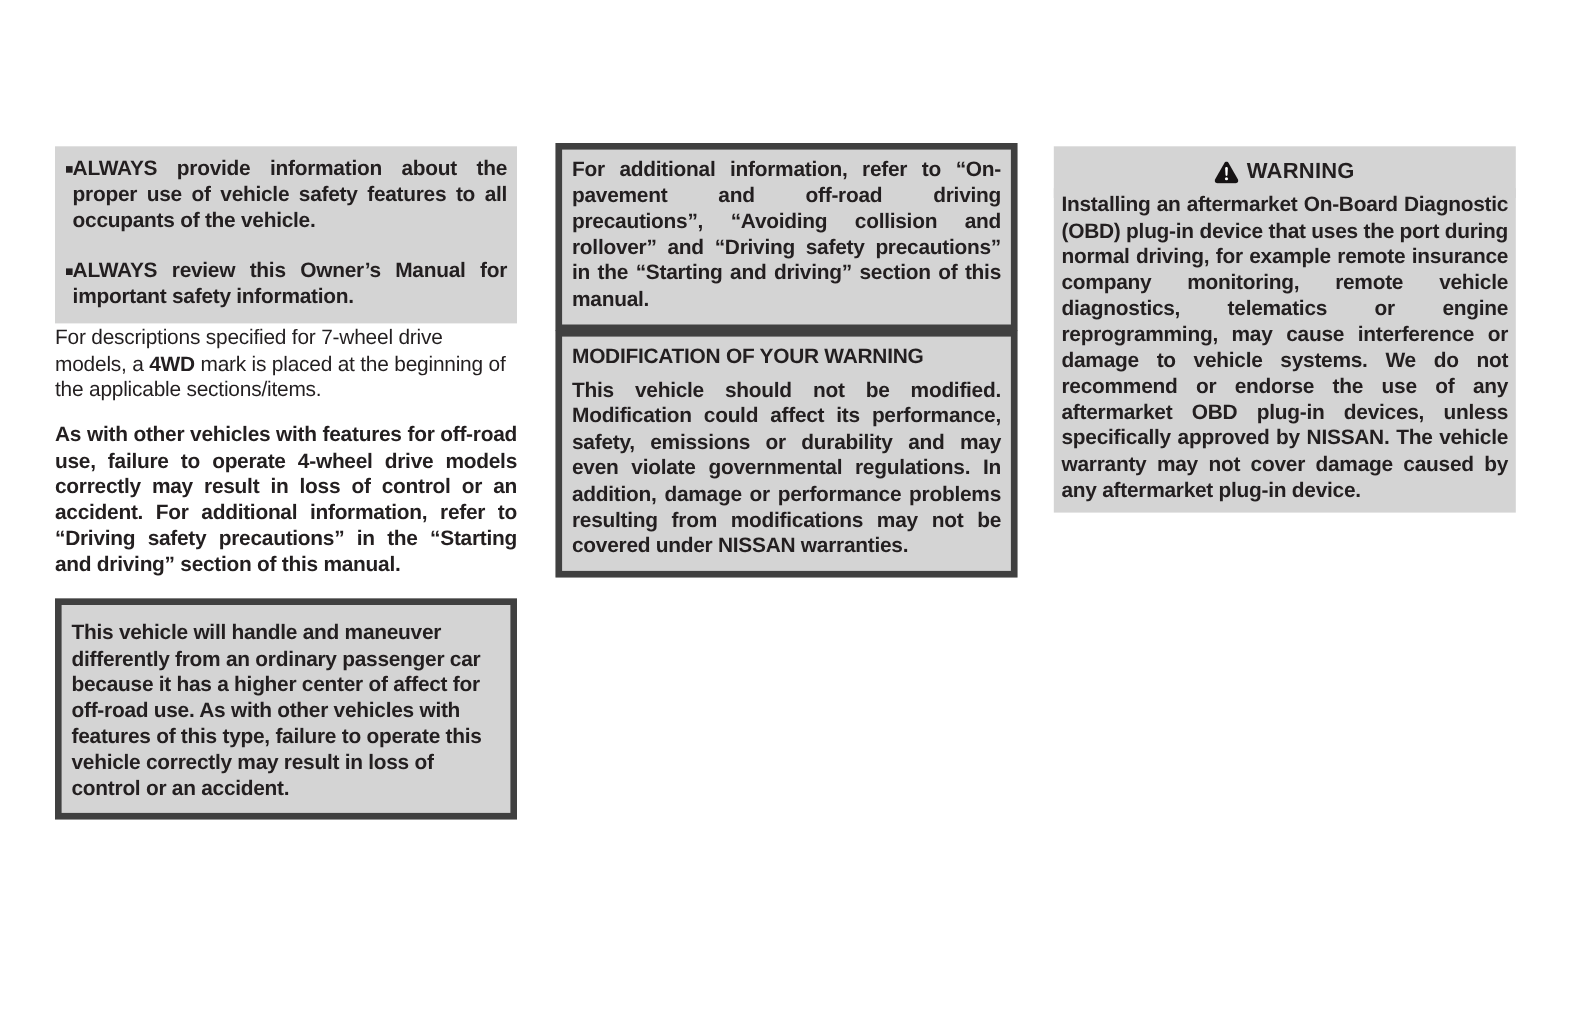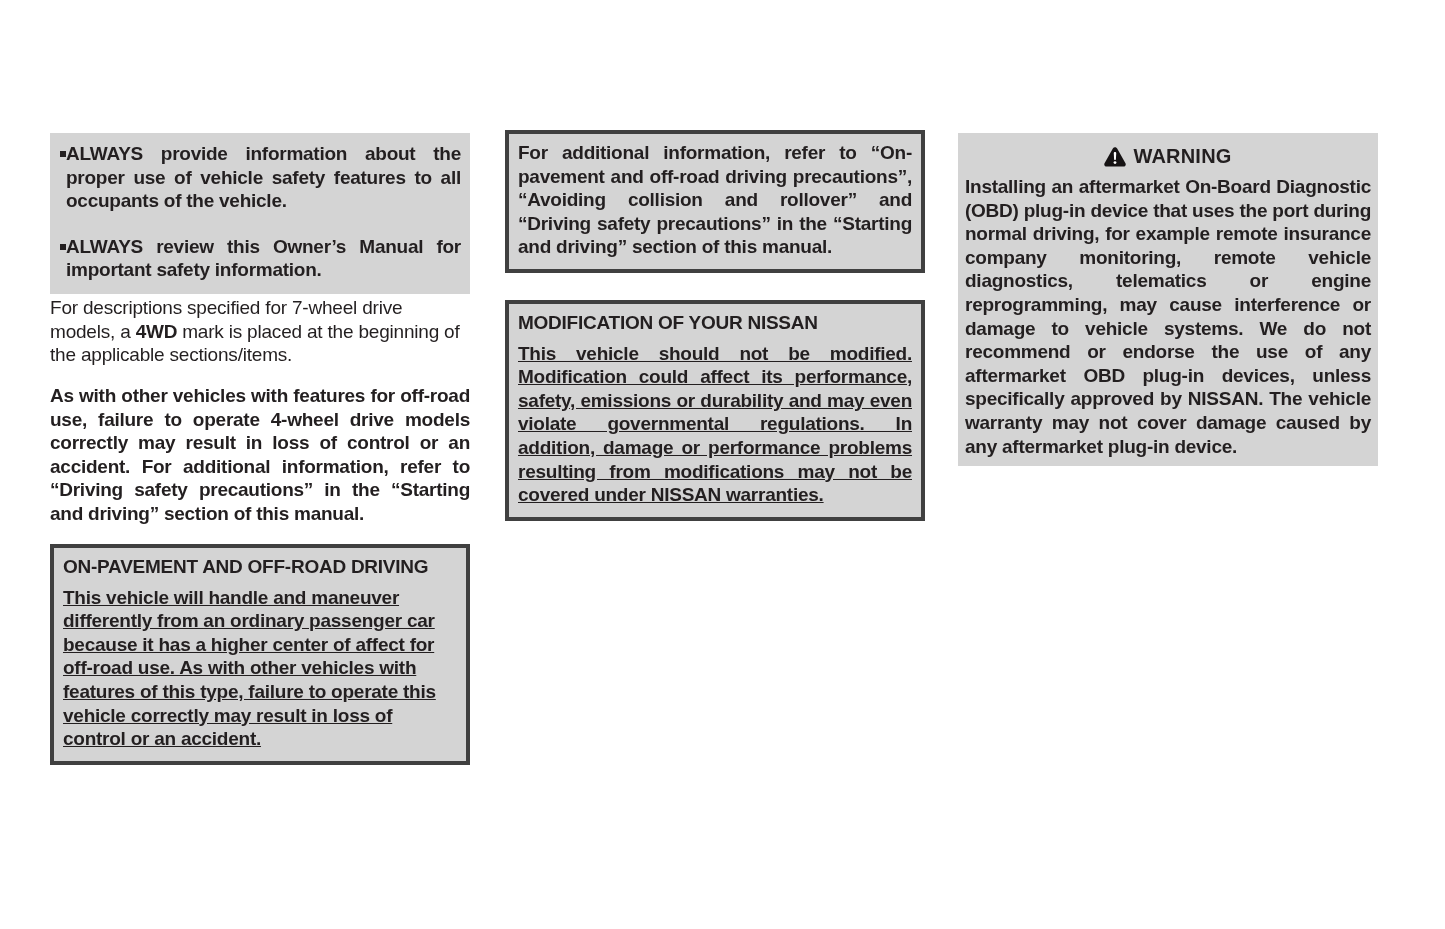--- a/index.html
+++ b/index.html
@@ -20,21 +20,21 @@
     position: absolute;
     width: 420px;
     box-sizing: border-box;
     font-size: 19px;
     line-height: 23.6px;
   }
   .panel {
     background: #d4d4d4;
   }
   .bordered {
-    border: 4px solid #404040;
+    border: 6px solid #404040;
   }
   .bold { font-weight: 700; letter-spacing: -0.25px; }
   .regular { font-weight: 400; letter-spacing: -0.2px; }
   .justify { text-align: justify; }
 
   
   .safety-box {
     left: 50px; top: 133px;
     padding: 9px 9px 12px 8px;
   }
@@ -56,21 +56,21 @@
   
   .para-4wd   { left: 50px; top: 277px; }
   .para-offroad { left: 50px; top: 365px; }
 
   
   .onpavement-box {
     left: 50px; top: 544px;
     padding: 7px 9px 10px 9px;
   }
   .panel-title { font-weight: 700; letter-spacing: -0.25px; }
-  .panel-body  { margin-top: 7px; text-decoration: underline; }
+  .panel-body  { margin-top: 7px; }
 
   
   .info-box {
     left: 505px; top: 130px;
     padding: 7px 9px 10px 9px;
   }
   .modification-box {
     left: 505px; top: 300px;
     padding: 7px 9px 10px 9px;
   }
@@ -107,28 +107,27 @@
       <span class="bullet-glyph"></span>
       <span class="bullet-text">ALWAYS review this Owner’s Manual for important safety information.</span>
     </div>
   </div>
 
   <p class="block regular para-4wd"><span>For descriptions specified for 7-wheel drive models, a </span><span class="bold">4WD</span><span> mark is placed at the beginning of the applicable sections/items.</span></p>
 
   <p class="block bold justify para-offroad">As with other vehicles with features for off-road use, failure to operate 4-wheel drive models correctly may result in loss of control or an accident. For additional information, refer to “Driving safety precautions” in the “Starting and driving” section of this manual.</p>
 
   <div class="block panel bordered onpavement-box">
-    <div class="panel-title">ON-PAVEMENT AND OFF-ROAD DRIVING</div>
     <div class="panel-body bold">This vehicle will handle and maneuver differently from an ordinary passenger car because it has a higher center of affect for off-road use. As with other vehicles with features of this type, failure to operate this vehicle correctly may result in loss of control or an accident.</div>
   </div>
 
   <div class="block panel bordered info-box bold justify">For additional information, refer to “On-pavement and off-road driving precautions”, “Avoiding collision and rollover” and “Driving safety precautions” in the “Starting and driving” section of this manual.</div>
 
   <div class="block panel bordered modification-box">
-    <div class="panel-title">MODIFICATION OF YOUR NISSAN</div>
+    <div class="panel-title">MODIFICATION OF YOUR WARNING</div>
     <div class="panel-body bold justify">This vehicle should not be modified. Modification could affect its performance, safety, emissions or durability and may even violate governmental regulations. In addition, damage or performance problems resulting from modifications may not be covered under NISSAN warranties.</div>
   </div>
 
   <div class="block panel warning-header">
     <span class="warning-icon">
       <svg width="22" height="21" viewBox="0 0 24 22" aria-hidden="true">
         <path d="M12 0.8 C12.9 0.8 13.7 1.3 14.2 2.1 L23.4 18.4 C24.3 20 23.2 22 21.2 22 L2.8 22 C0.8 22 -0.3 20 0.6 18.4 L9.8 2.1 C10.3 1.3 11.1 0.8 12 0.8 Z" fill="#161314"></path>
         <path d="M12 6 C12.8 6 13.4 6.6 13.35 7.4 L13 13.6 C12.97 14.2 12.55 14.7 12 14.7 C11.45 14.7 11.03 14.2 11 13.6 L10.65 7.4 C10.6 6.6 11.2 6 12 6 Z" fill="#ffffff"></path>
         <circle cx="12" cy="17.6" r="1.55" fill="#ffffff"></circle>
       </svg>

